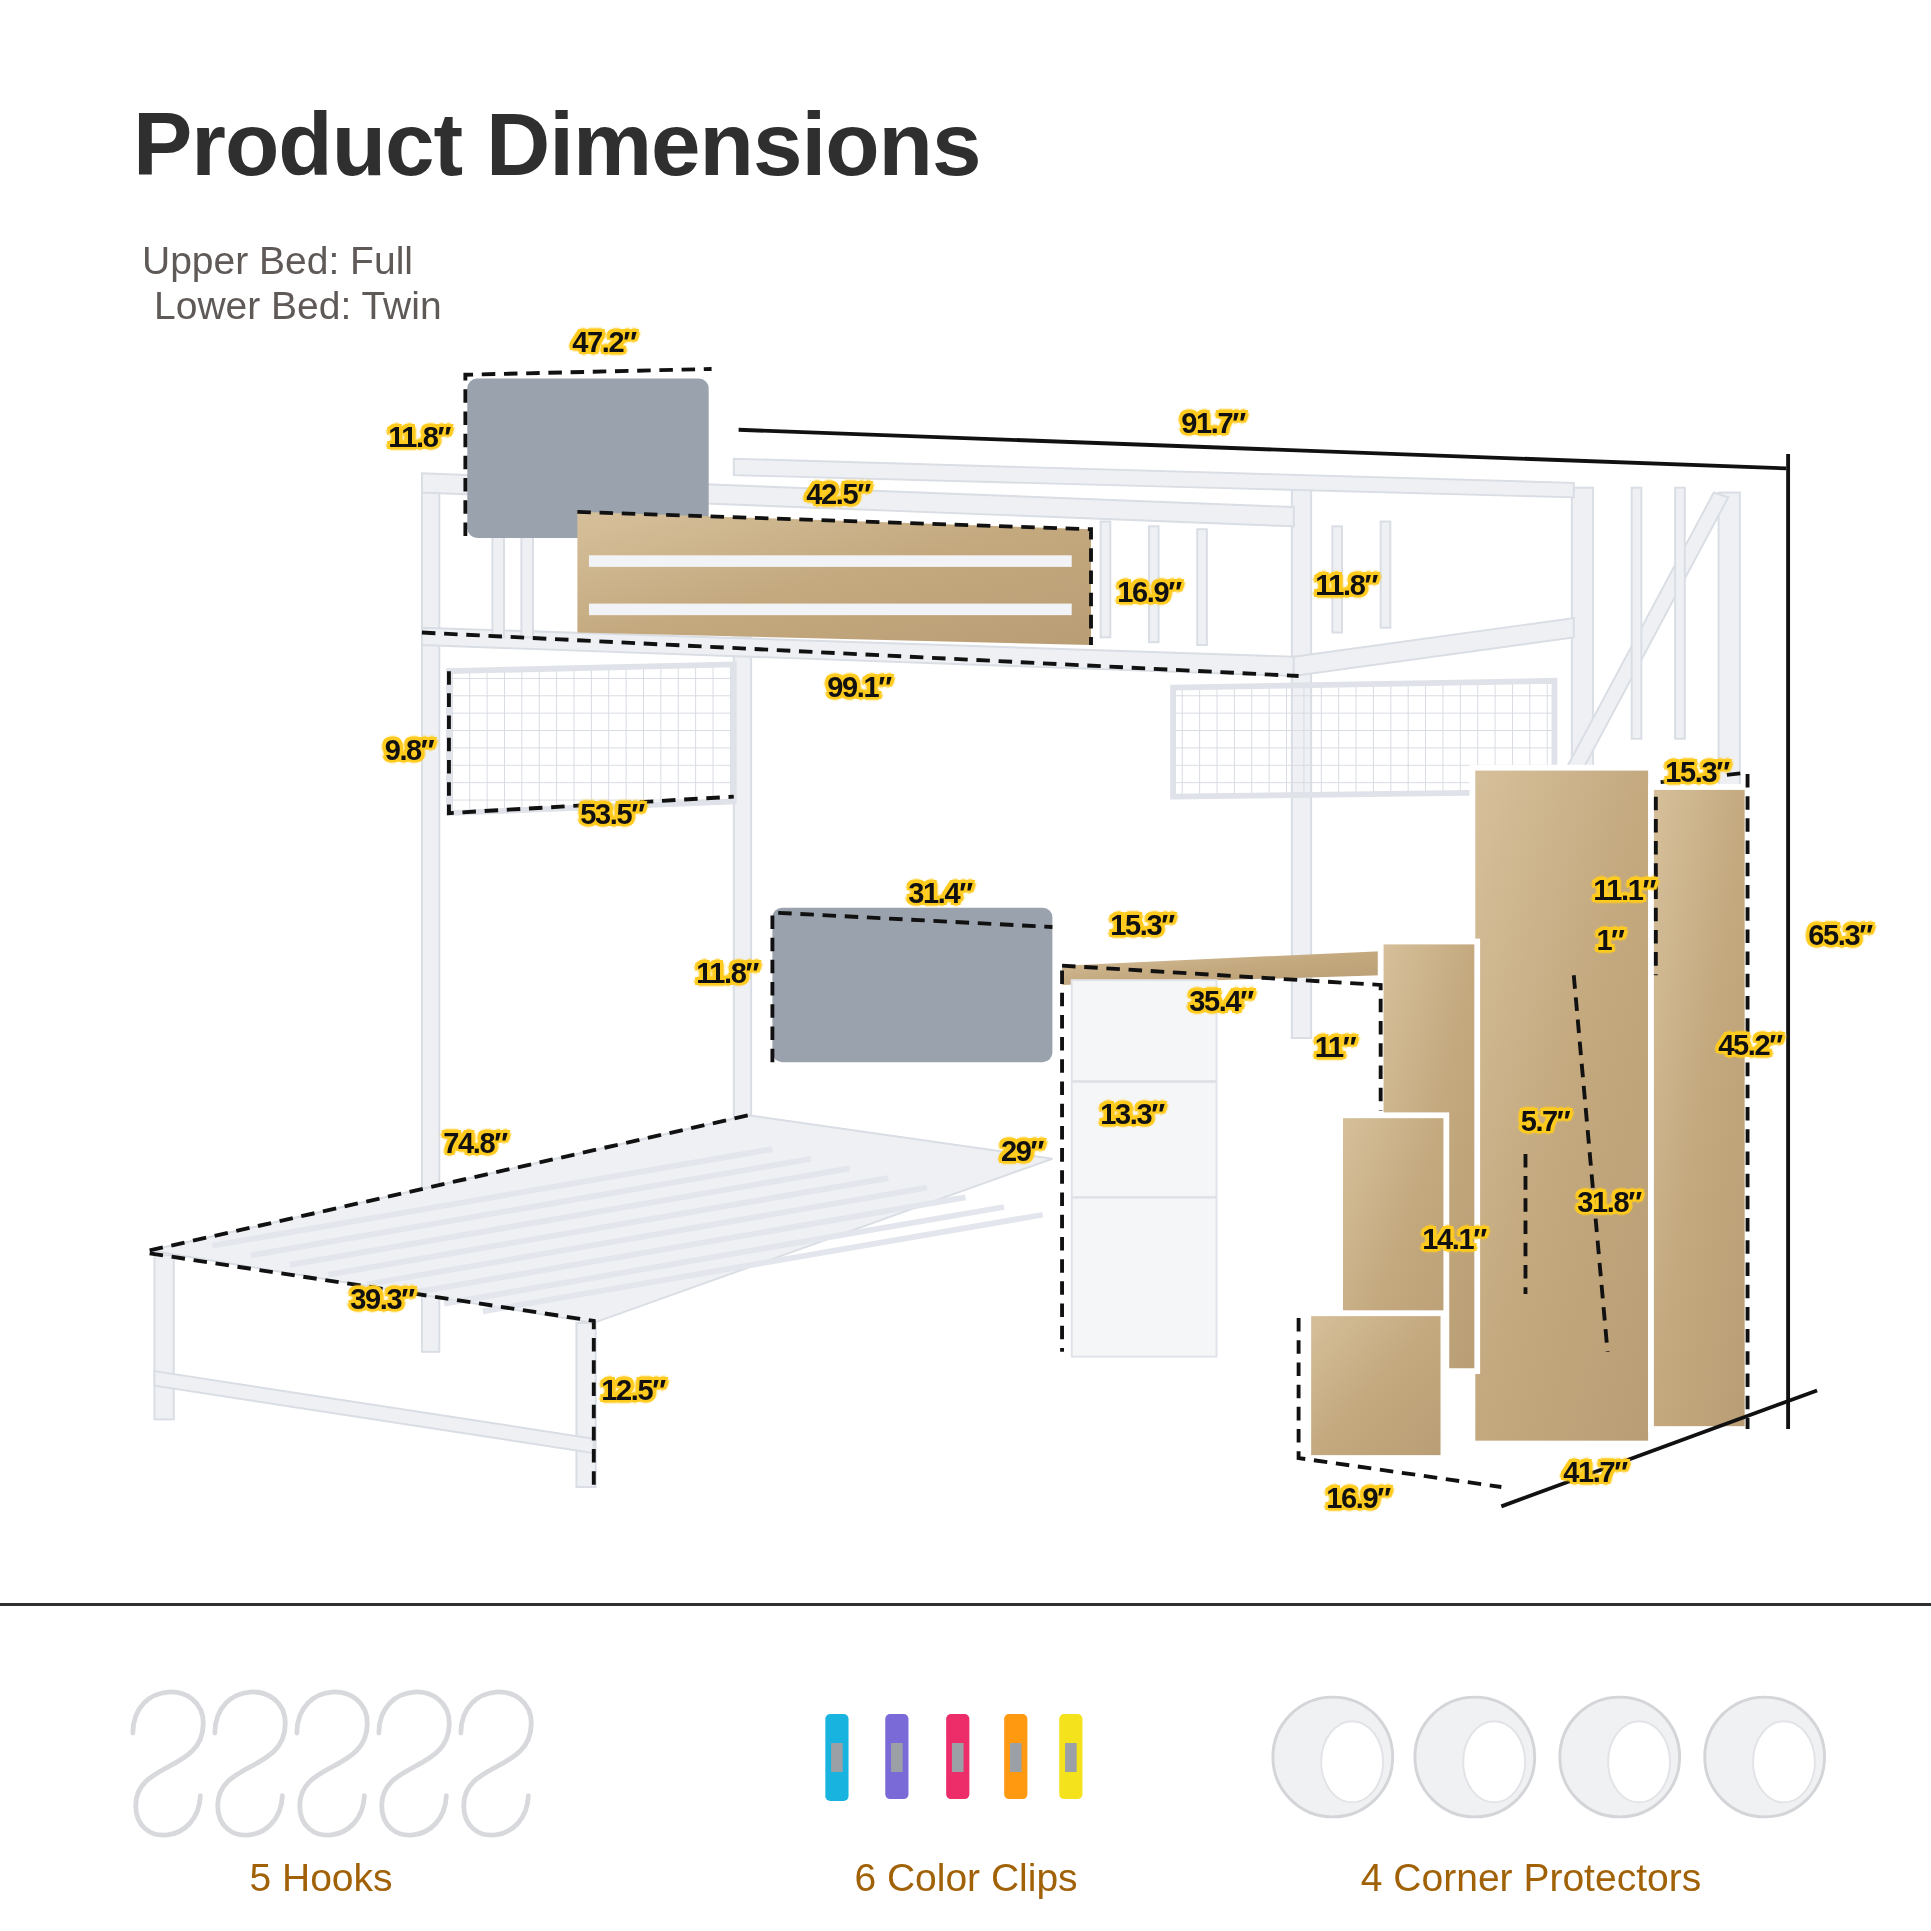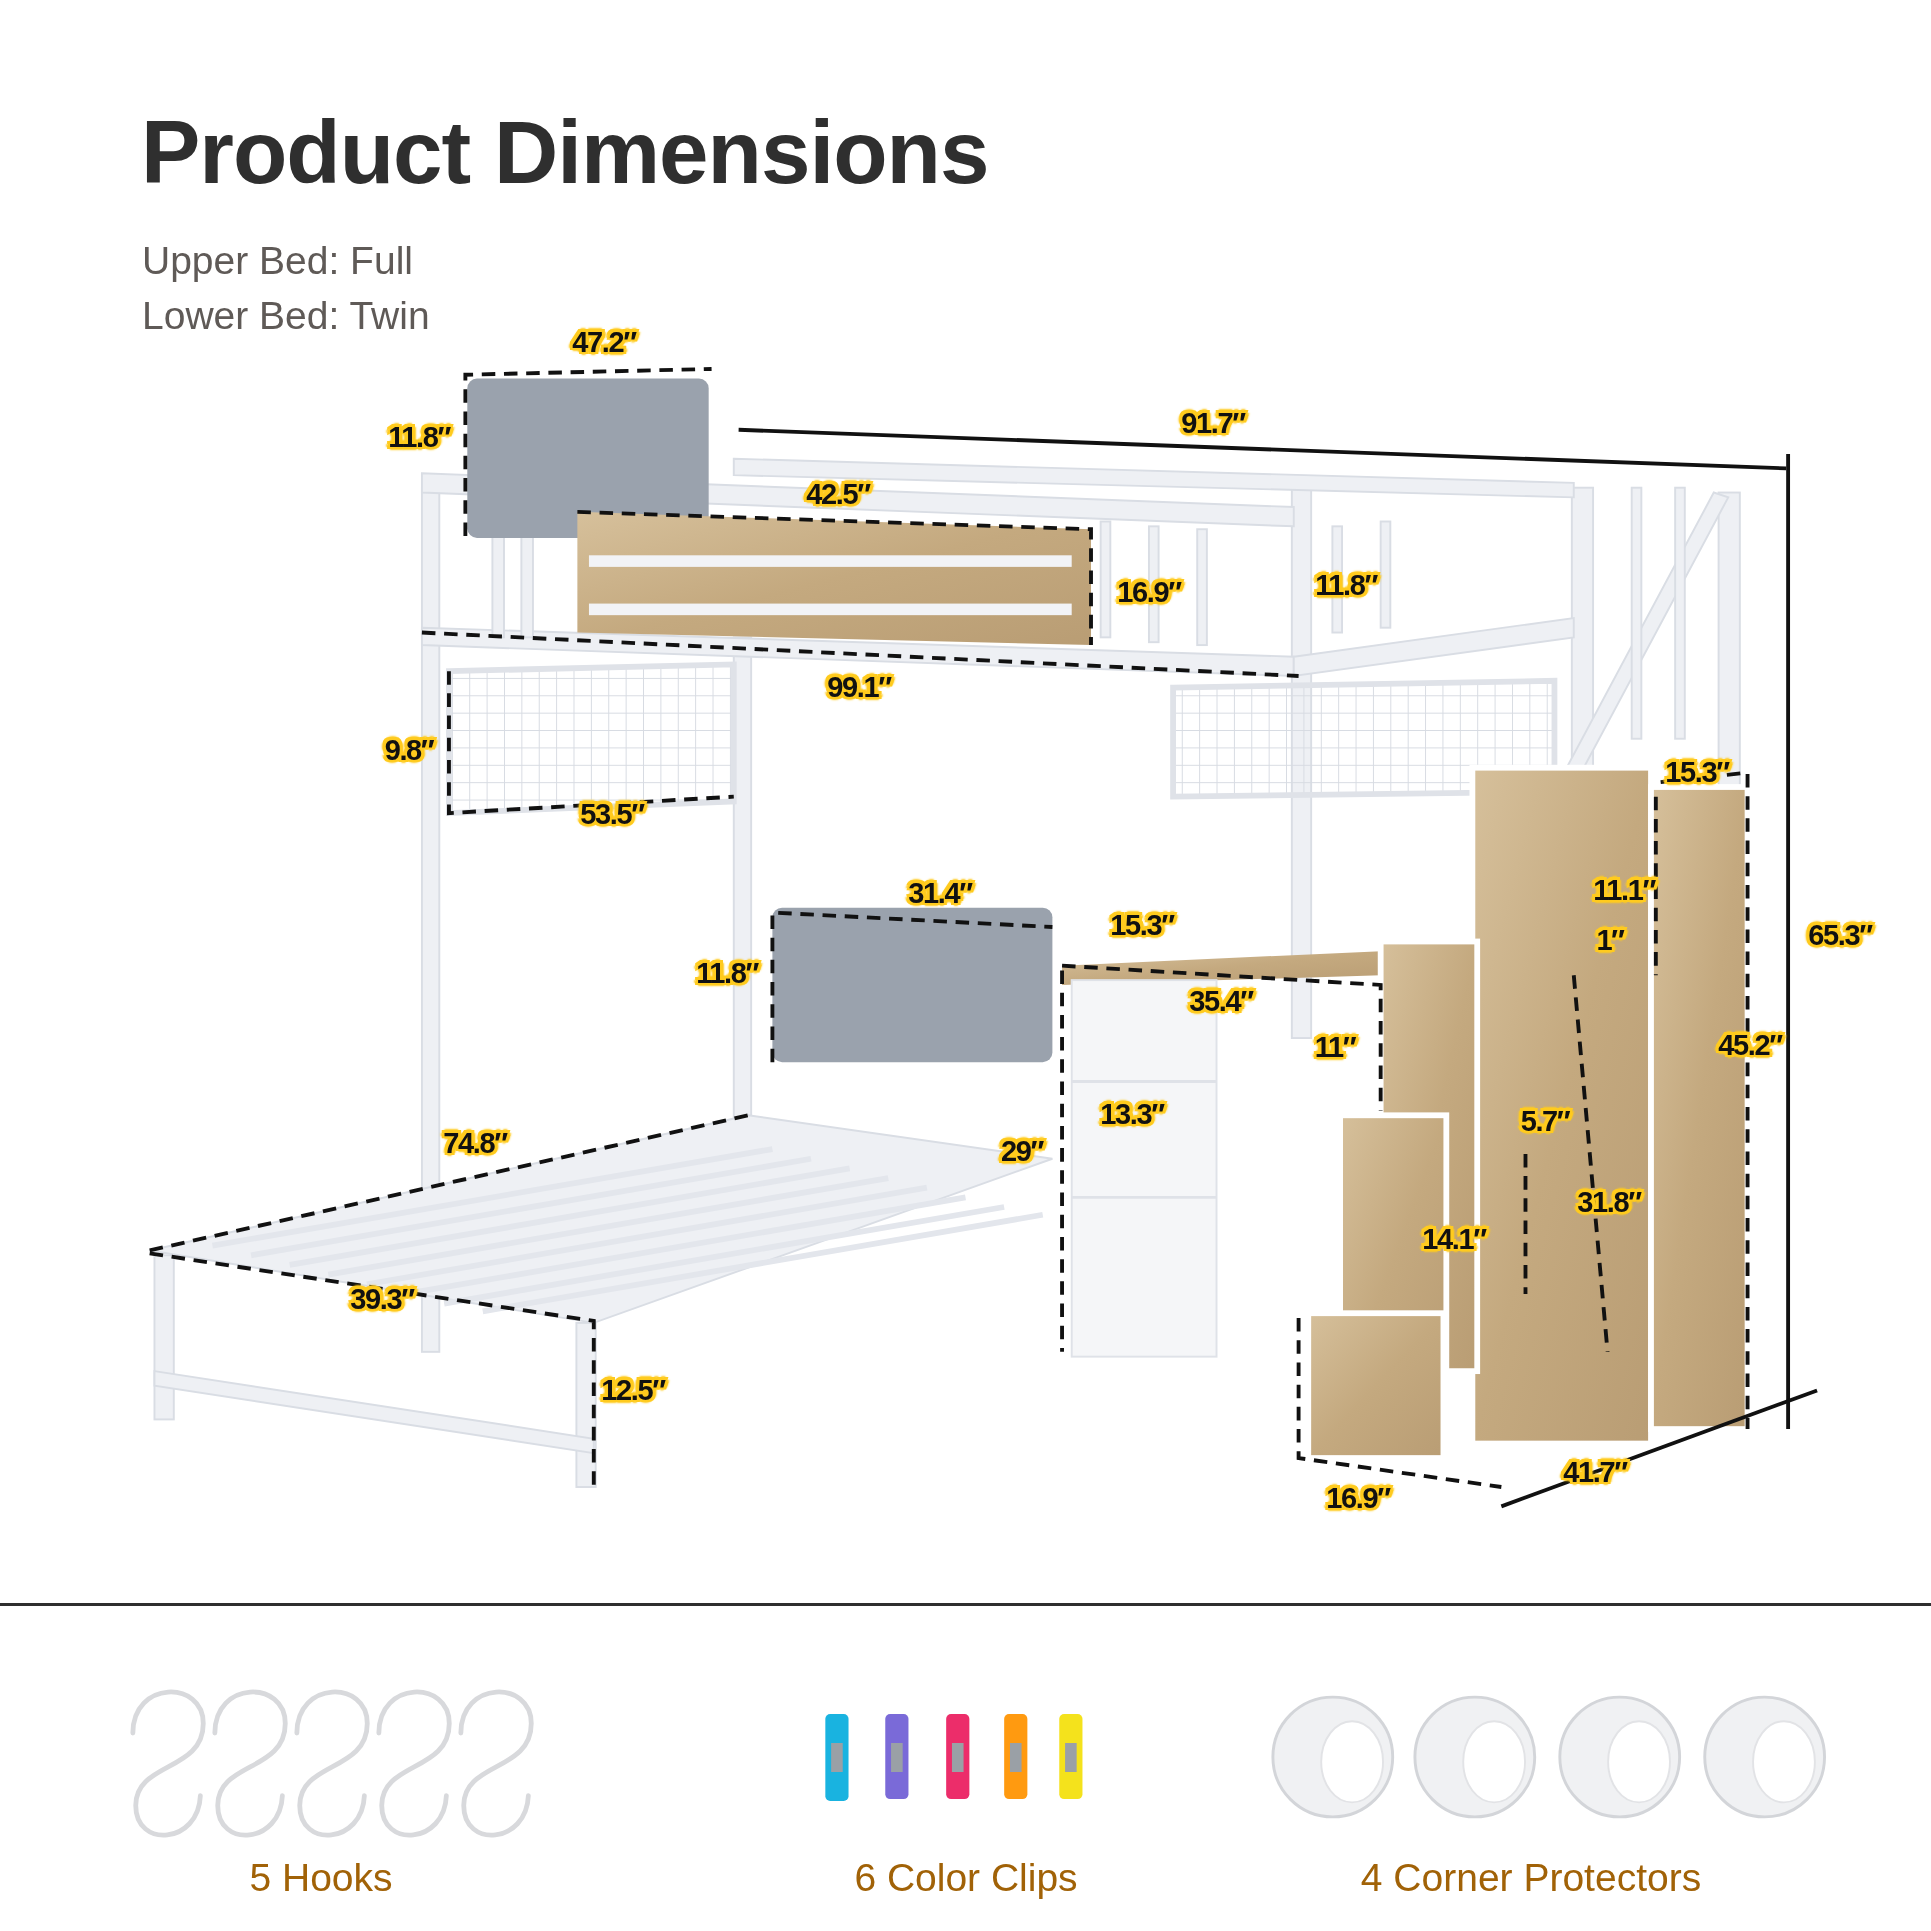--- a/index.html
+++ b/index.html
@@ -1,21 +1,21 @@
 <!DOCTYPE html>
 <html><head>
 <meta charset="utf-8">
 <style>
   html, body { margin:0; padding:0; background:#ffffff; }
   body { width:1931px; height:1931px; position:relative; overflow:hidden;
          font-family:"Liberation Sans", "DejaVu Sans", sans-serif; }
   .title { position:absolute; left:133px; top:93px; font-size:89px; font-weight:700;
-           color:#2f2f2f; letter-spacing:-1px; margin:8px; }
+           color:#2f2f2f; letter-spacing:-1px; margin:0; }
   .subtitle { position:absolute; left:142px; font-size:39px; color:#5f5a57; }
-  #sub1 { top:239px; } #sub2 { top:294px; }
+  #sub1 { top:239px; } #sub2 { top:284px;margin-left:12px; }
   svg.scene { position:absolute; left:0; top:0; }
   .dim { position:absolute; font-family:"Liberation Sans", sans-serif; font-weight:700;
          font-size:29px; color:#111; letter-spacing:-1.4px; white-space:nowrap;
          transform:translate(-50%,-50%); padding:0 3.9px; line-height:1;
          text-shadow: 0 0 2.9px #ffcb1f, 1.9px 0 0 #ffcb1f, -1.9px 0 0 #ffcb1f, 0 1.9px 0 #ffcb1f, 0 -1.9px 0 #ffcb1f,
                       2.9px 2.9px 0 #ffcb1f, -2.9px -2.9px 0 #ffcb1f, 2.9px -2.9px 0 #ffcb1f, -2.9px 2.9px 0 #ffcb1f,
                       3.9px 0 1.9px #ffcb1f, -3.9px 0 1.9px #ffcb1f, 0 3.9px 1.9px #ffcb1f, 0 -3.9px 1.9px #ffcb1f; }
   .divider { position:absolute; left:0; top:1603px; width:1931px; height:2.9px; background:#2f2f2f; }
   .acc-label { position:absolute; top:1856px; font-size:39px; color:#a16207; transform:translateX(-50%); white-space:nowrap; }
   .acc-icon { position:absolute; }

